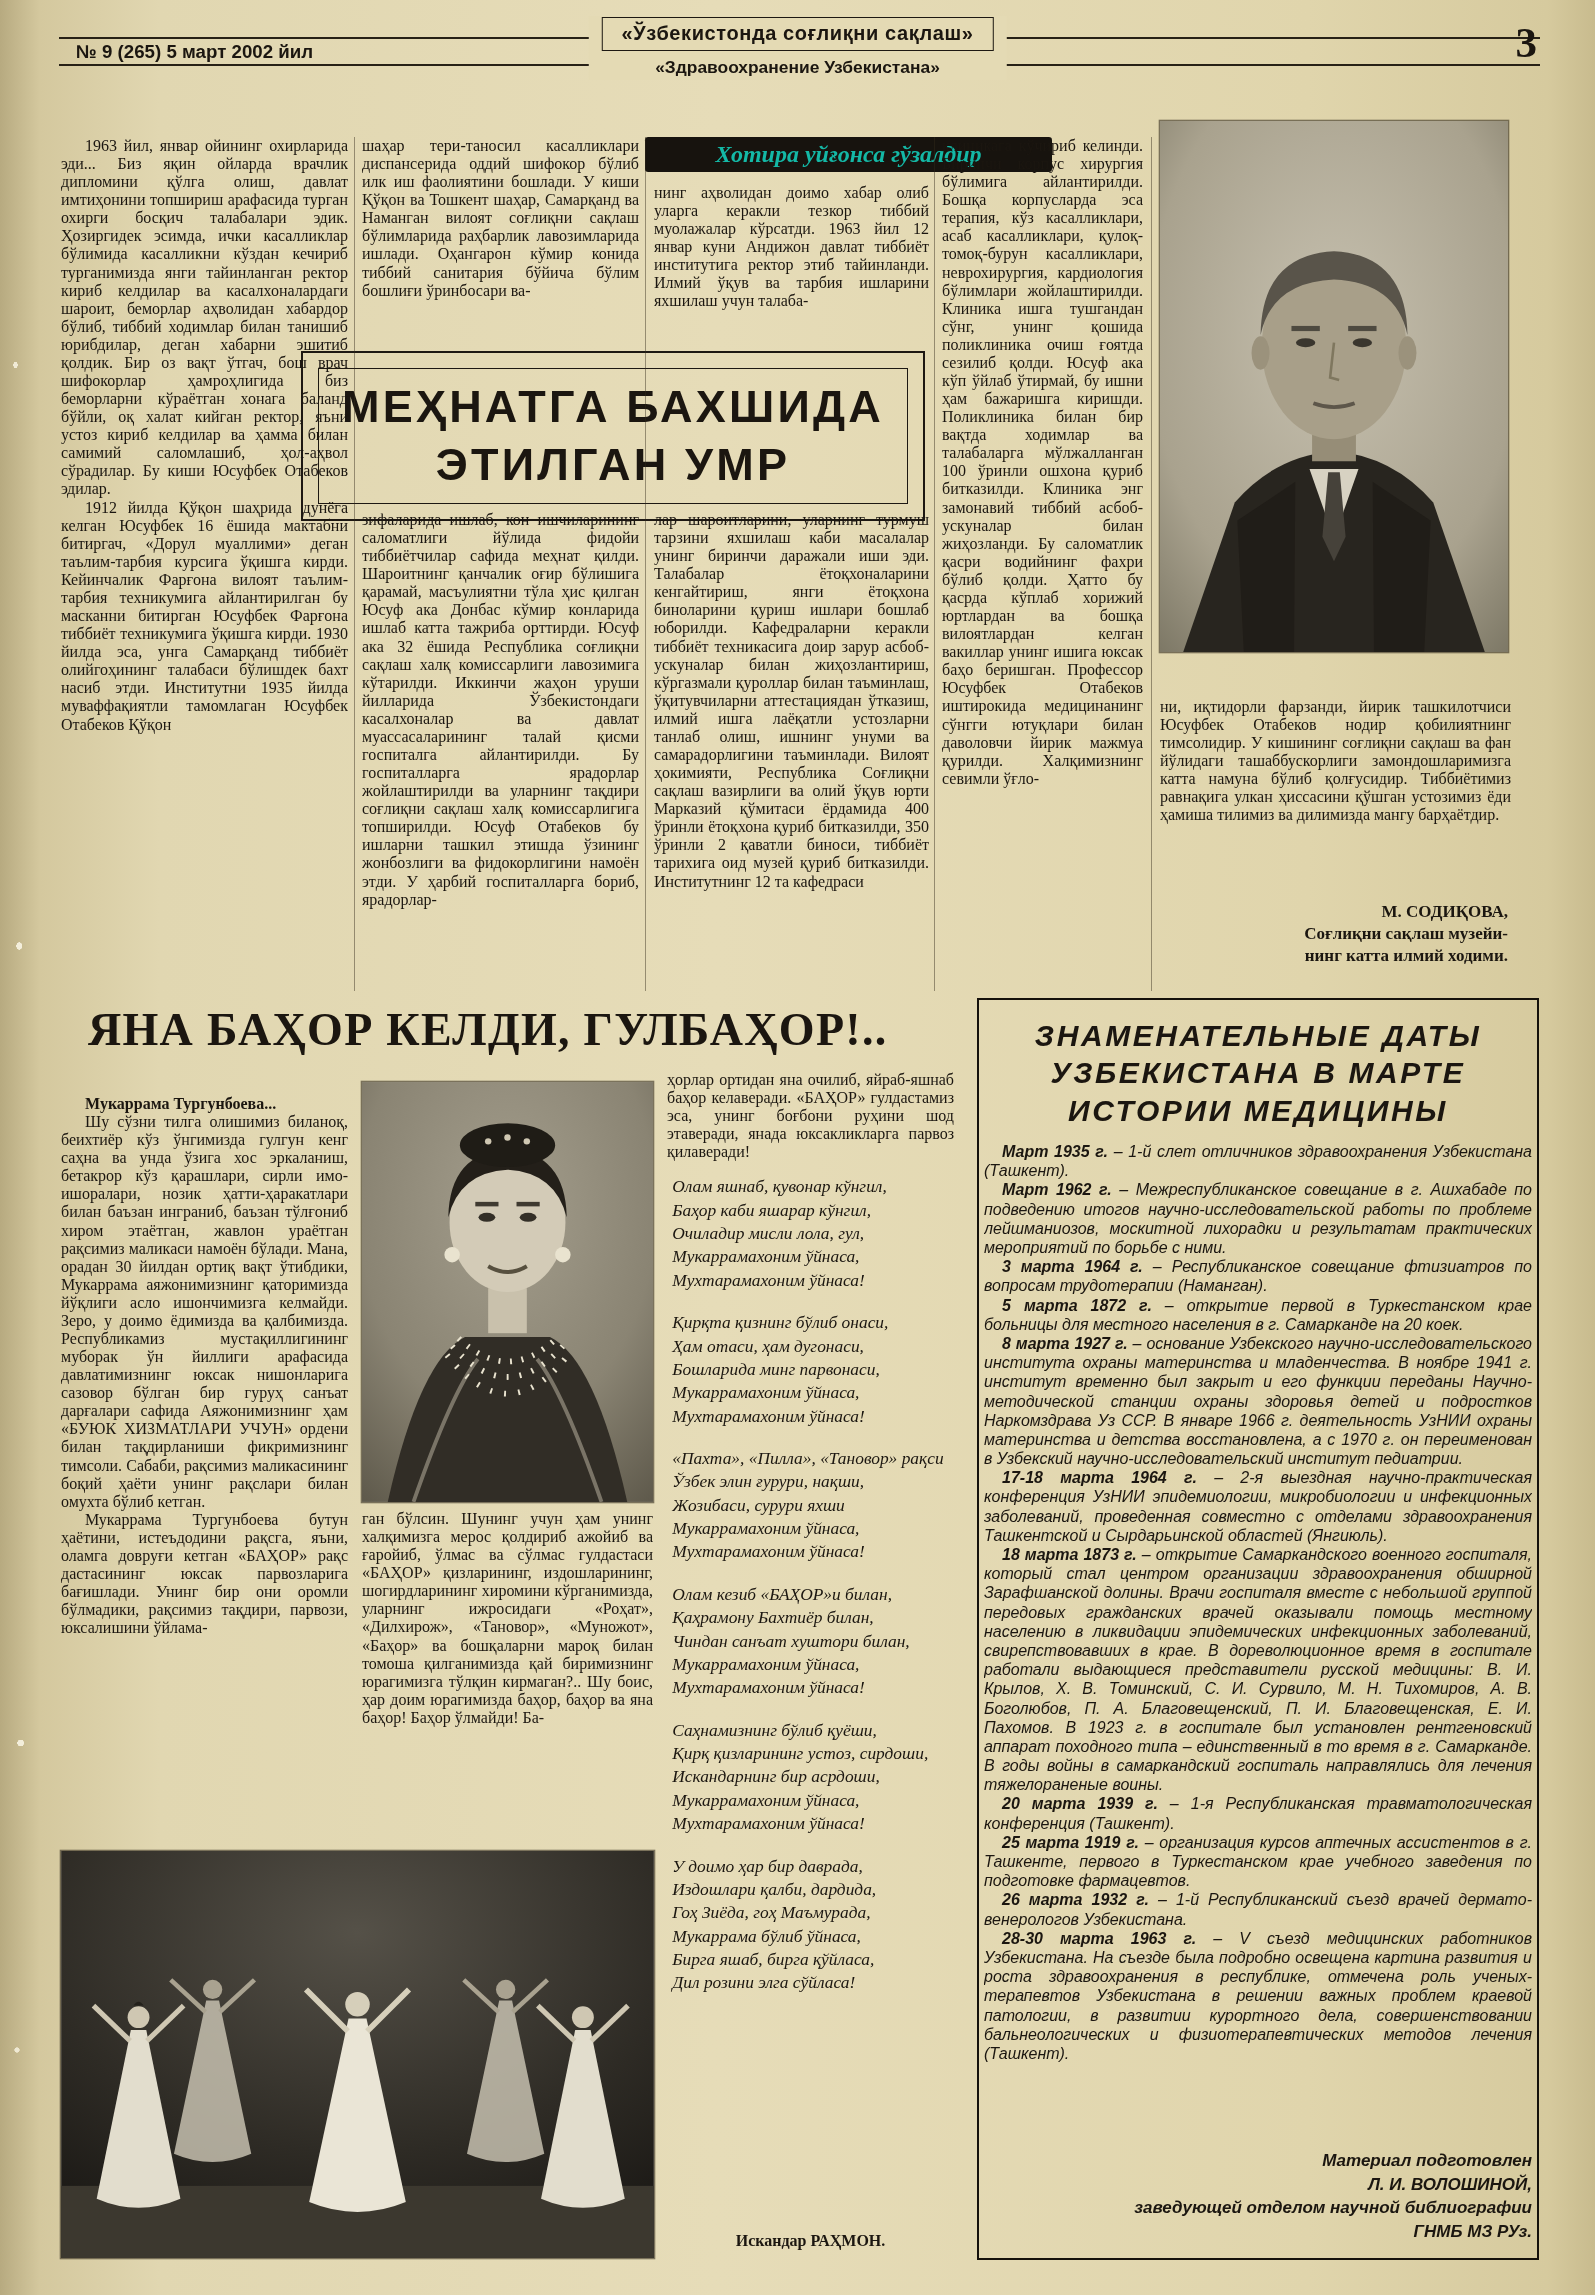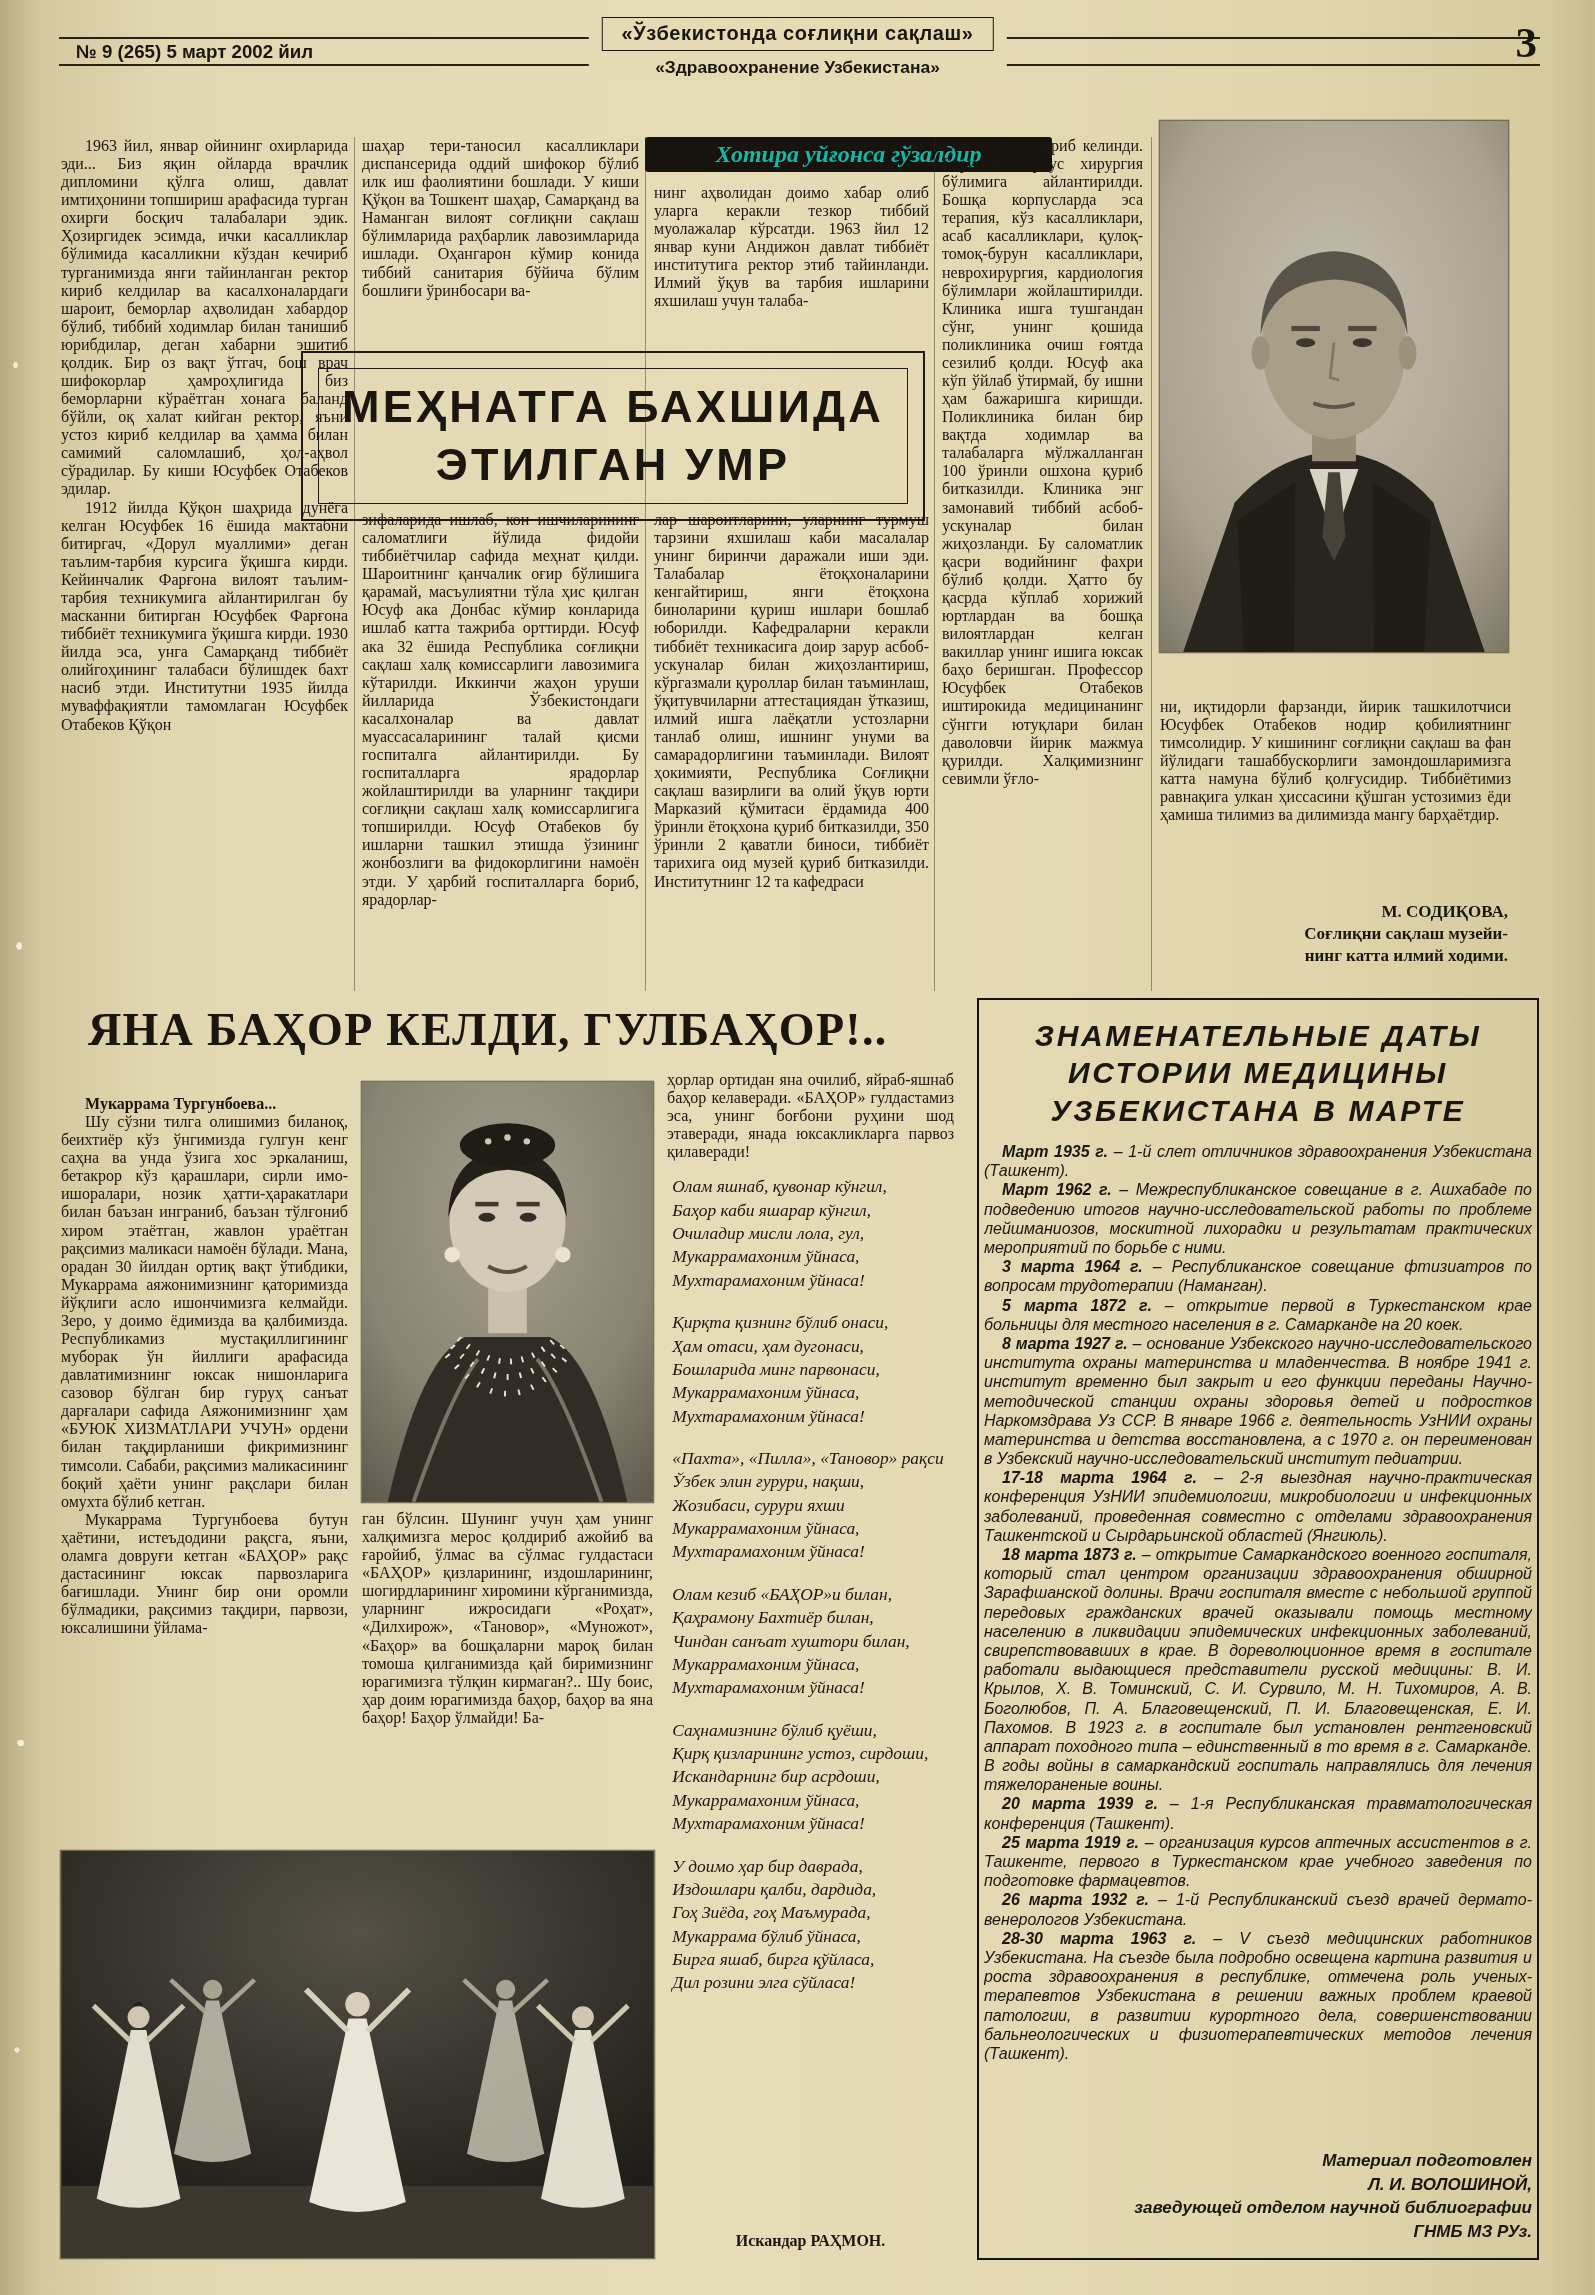--- a/index.html
+++ b/index.html
@@ -255,22 +255,22 @@
 Гоҳ Зиёда, гоҳ Маъмурада,
 Мукаррама бўлиб ўйнаса,
 Бирга яшаб, бирга қўйласа,
 Дил розини элга сўйласа!</p>
     </div>
   <div class="spring-sig">Искандар РАҲМОН.</div>
 
   <div class="dates-box">
     <div class="dates-title">
       <div>ЗНАМЕНАТЕЛЬНЫЕ ДАТЫ</div>
+      <div>УЗБЕКИСТАНА В МАРТЕ</div>
       <div>ИСТОРИИ МЕДИЦИНЫ</div>
-      <div>УЗБЕКИСТАНА В МАРТЕ</div>
     </div>
     <div class="dates-entries">
         <p><b>Март 1935 г.</b> – 1-й слет отличников здравоохранения Узбекистана (Ташкент).</p>
         <p><b>Март 1962 г.</b> – Межреспубликанское совещание в г. Ашхабаде по подведению итогов научно-исследовательской работы по проблеме лейшманиозов, москитной лихорадки и результатам практических мероприятий по борьбе с ними.</p>
         <p><b>3 марта 1964 г.</b> – Республиканское совещание фтизиатров по вопросам трудотерапии (Наманган).</p>
         <p><b>5 марта 1872 г.</b> – открытие первой в Туркестанском крае больницы для местного населения в г. Самарканде на 20 коек.</p>
         <p><b>8 марта 1927 г.</b> – основание Узбекского научно-исследовательского института охраны материнства и младенчества. В ноябре 1941 г. институт временно был закрыт и его функции переданы Научно-методической станции охраны здоровья детей и подростков Наркомздрава Уз ССР. В январе 1966 г. деятельность УзНИИ охраны материнства и детства восстановлена, а с 1970 г. он переименован в Узбекский научно-исследовательский институт педиатрии.</p>
         <p><b>17-18 марта 1964 г.</b> – 2-я выездная научно-практическая конференция УзНИИ эпидемиологии, микробиологии и инфекционных заболеваний, проведенная совместно с отделами здравоохранения Ташкентской и Сырдарьинской областей (Янгиюль).</p>
         <p><b>18 марта 1873 г.</b> – открытие Самаркандского военного госпиталя, который стал центром организации здравоохранения обширной Зарафшанской долины. Врачи госпиталя вместе с небольшой группой передовых гражданских врачей оказывали помощь местному населению в ликвидации эпидемических инфекционных заболеваний, свирепствовавших в крае. В дореволюционное время в госпитале работали выдающиеся представители русской медицины: В. И. Крылов, Х. В. Томинский, С. И. Сурвило, М. Н. Тихомиров, А. В. Боголюбов, П. А. Благовещенский, П. И. Благовещенская, Е. И. Пахомов. В 1923 г. в госпитале был установлен рентгеновский аппарат походного типа – единственный в то время в г. Самарканде. В годы войны в самаркандский госпиталь направлялись для лечения тяжелораненые воины.</p>
         <p><b>20 марта 1939 г.</b> – 1-я Республиканская травматологическая конференция (Ташкент).</p>

